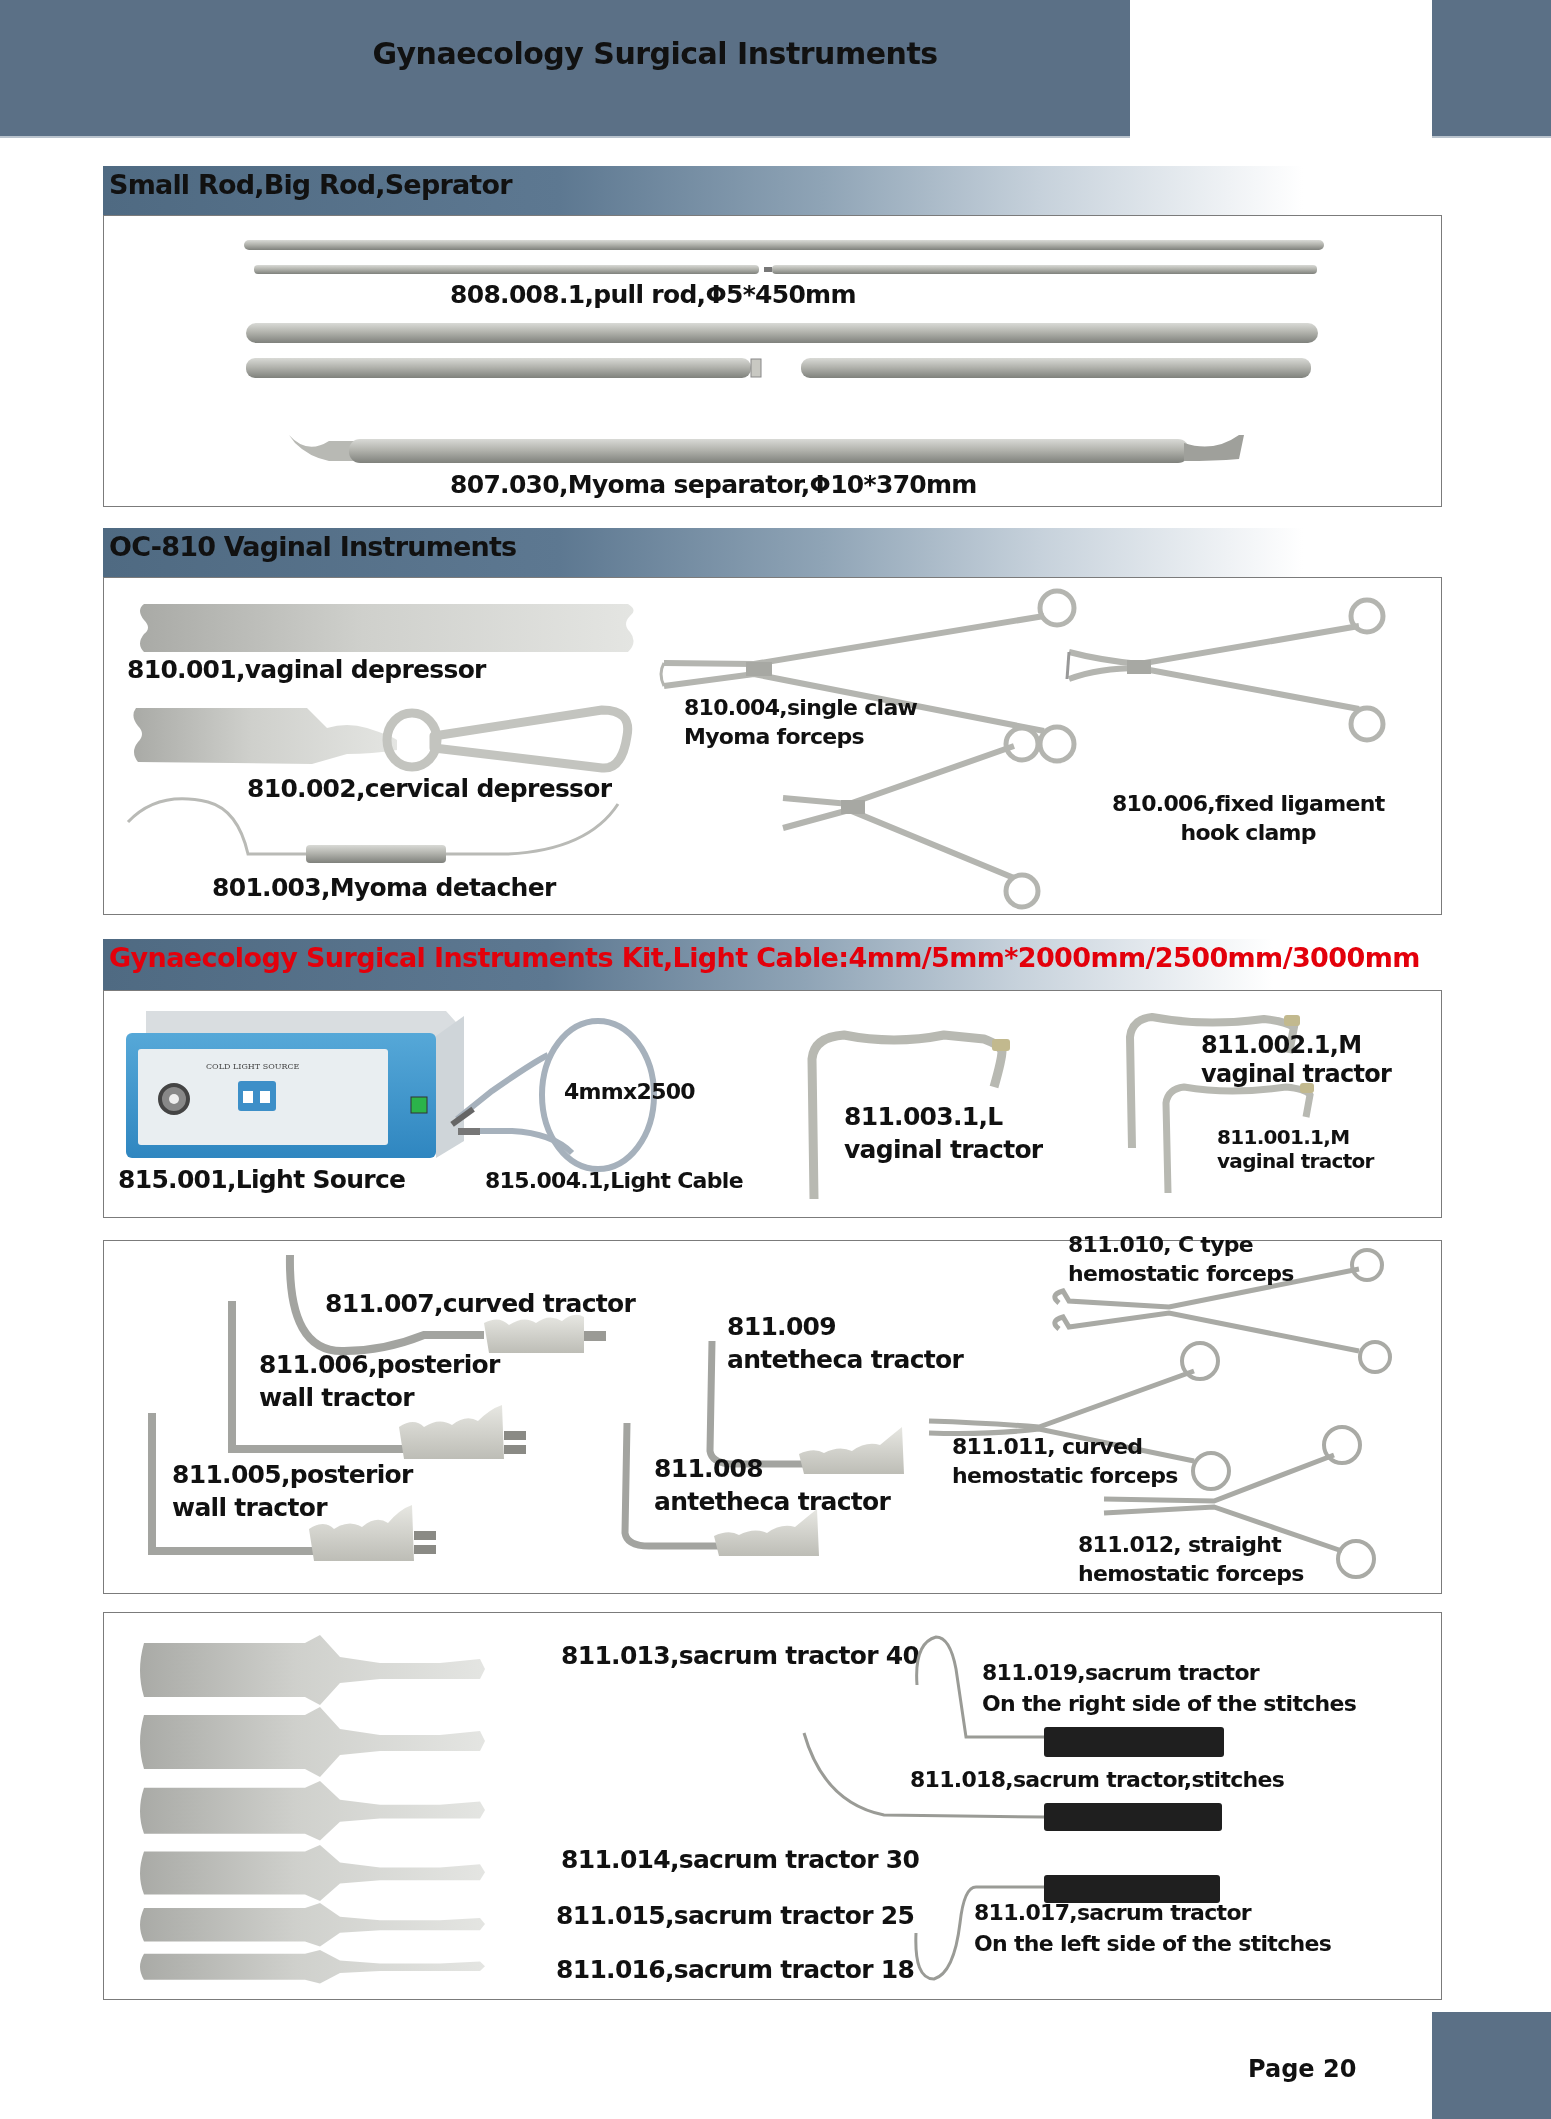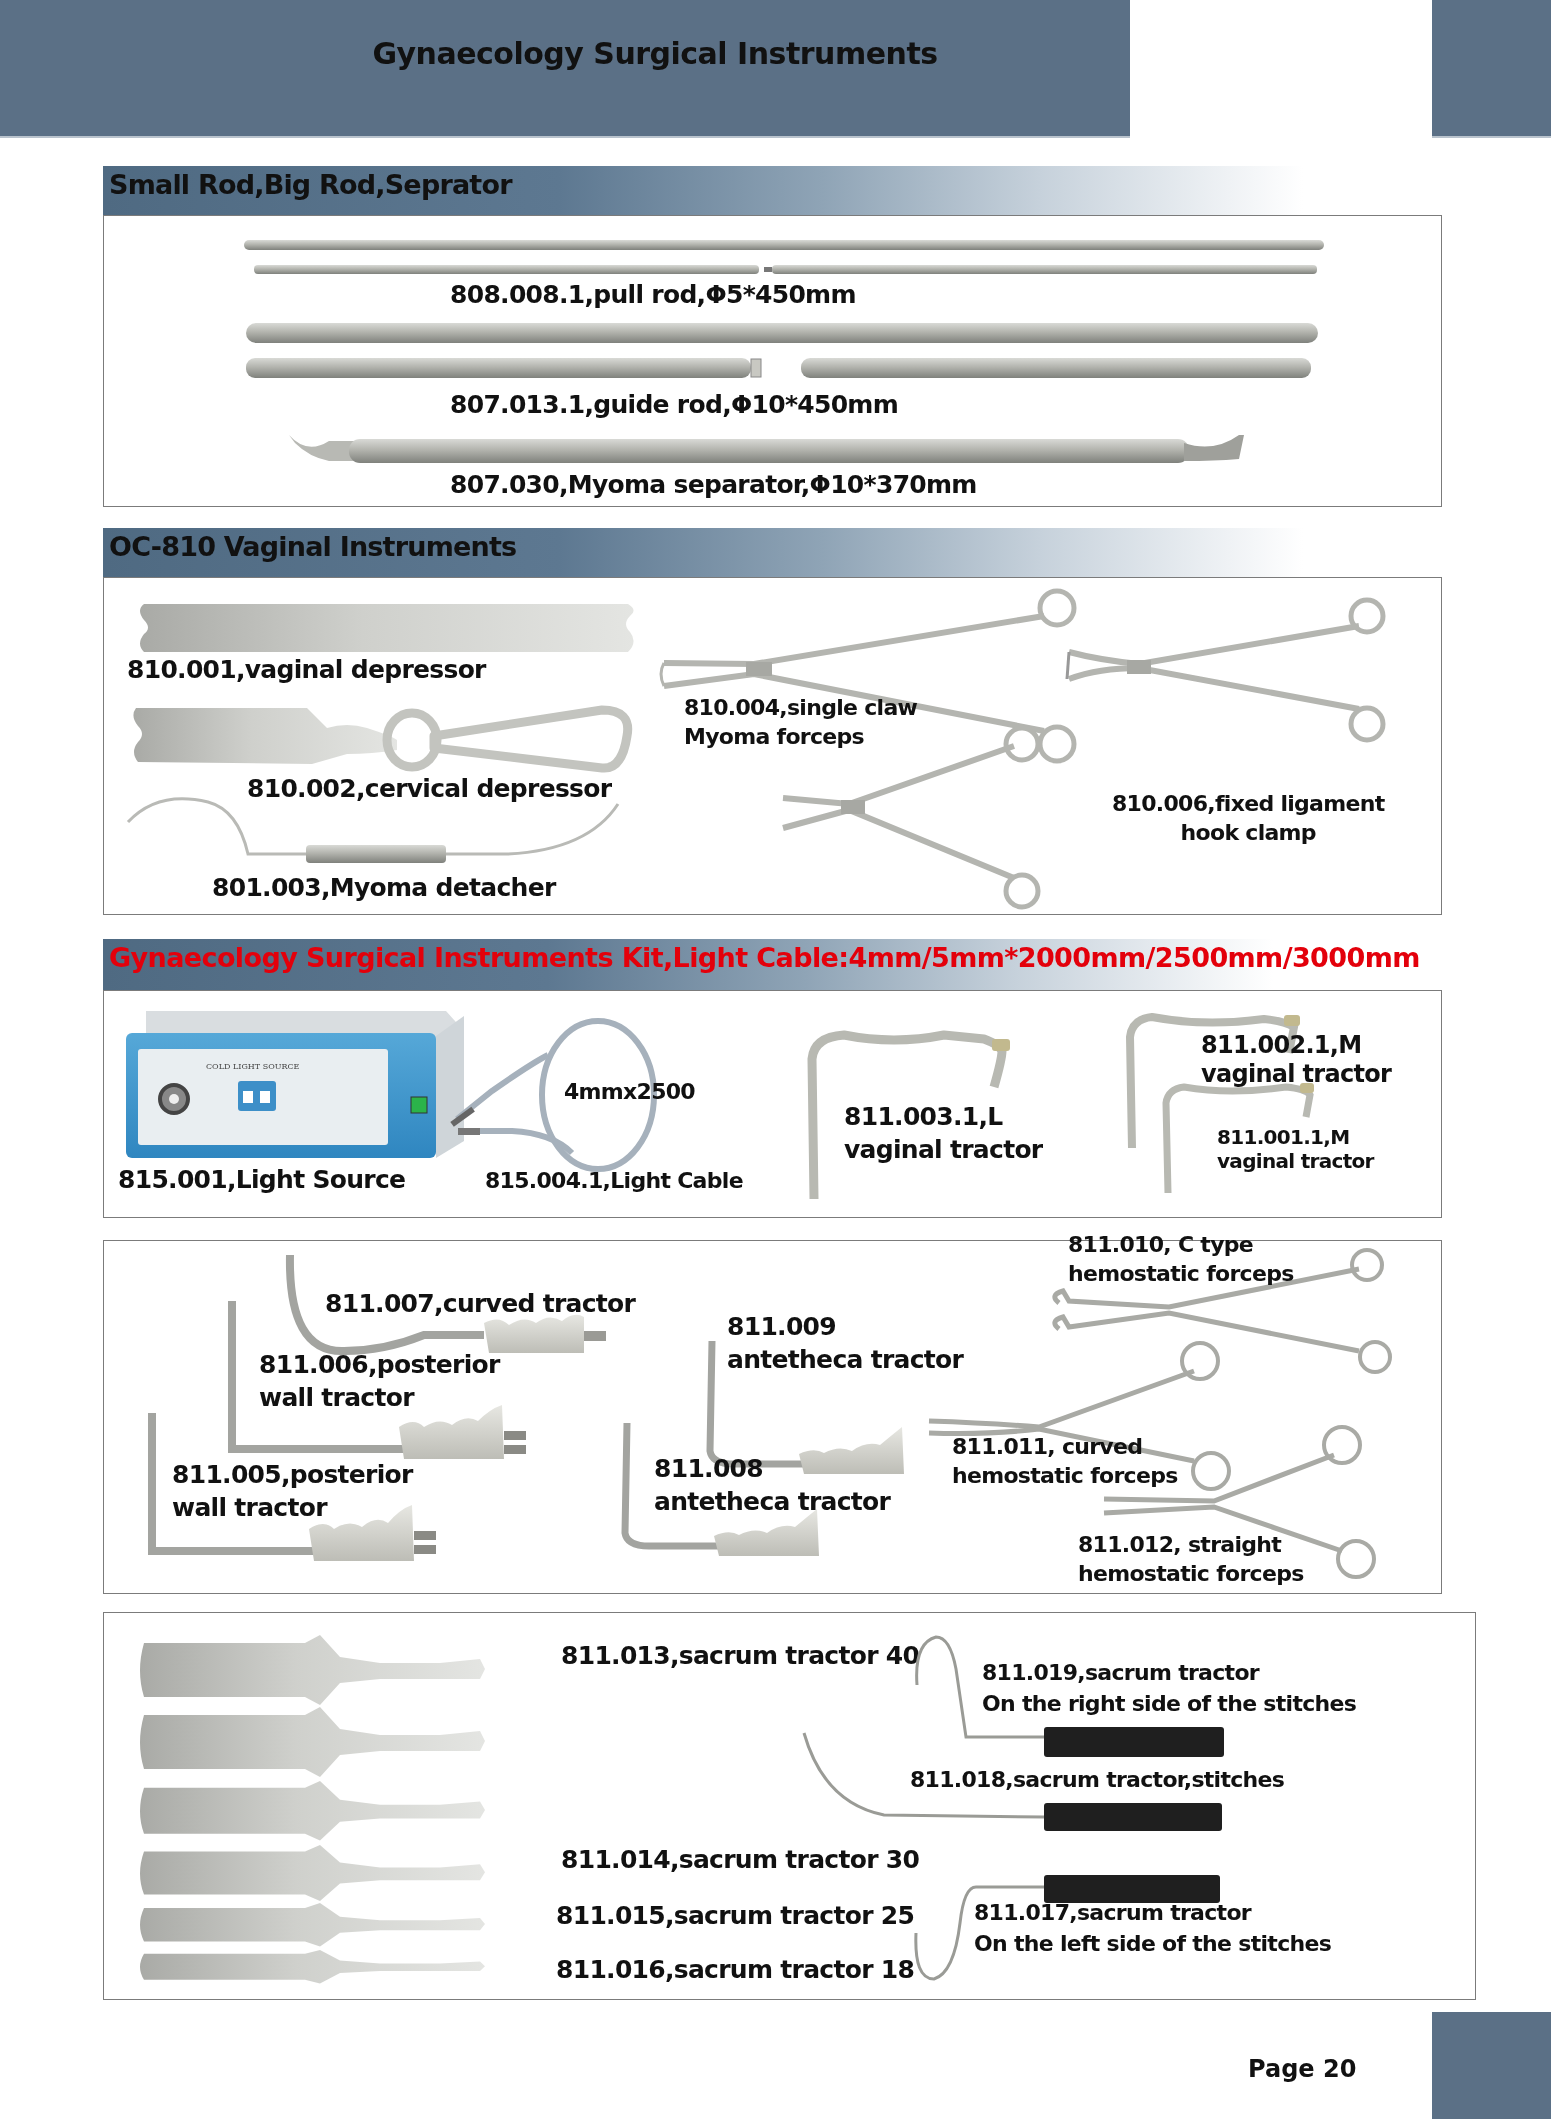--- a/index.html
+++ b/index.html
@@ -84,21 +84,20 @@
     <rect x="528" y="27" width="545" height="9" rx="4" fill="url(#steelH)"></rect>
   </svg>
   <span class="lbl" style="left:346px;top:62px">808.008.1,pull rod,Φ5*450mm</span>
 
   <svg class="inst" style="left:142px;top:105px" width="1180" height="65">
     <rect x="0" y="2" width="1072" height="20" rx="10" fill="url(#steelH)"></rect>
     <rect x="0" y="37" width="505" height="20" rx="9" fill="url(#steelH)"></rect>
     <rect x="505" y="38" width="10" height="18" fill="#c8c8c2" stroke="#888"></rect>
     <rect x="555" y="37" width="510" height="20" rx="9" fill="url(#steelH)"></rect>
   </svg>
-  <span class="lbl" style="left:346px;top:172px">807.013.1,guide rod,Φ10*450mm</span>
 
   <svg class="inst" style="left:185px;top:215px" width="1000" height="40">
     <path d="M0,4 Q18,24 40,10 L65,10 L65,30 L40,30 Q20,26 6,12 Z" fill="#b8b9b4"></path>
     <rect x="60" y="8" width="840" height="24" rx="11" fill="url(#steelH)"></rect>
     <path d="M895,12 Q925,22 950,4 L955,4 L950,28 Q925,30 895,30 Z" fill="#9fa09b"></path>
   </svg>
   <span class="lbl" style="left:346px;top:252px">807.030,Myoma separator,Φ10*370mm</span>
 </div>
 
 <div class="abs sec-bar" style="top:528px;width:1200px;">
@@ -294,21 +293,21 @@
     <path d="M0,82 L110,76 L238,120" fill="none" stroke="#a9aaa5" stroke-width="5"></path>
     <circle cx="238" cy="14" r="18" fill="none" stroke="#a9aaa5" stroke-width="4"></circle>
     <circle cx="252" cy="128" r="18" fill="none" stroke="#a9aaa5" stroke-width="4"></circle>
   </svg>
   <span class="lbl sm" style="left:974px;top:290px;line-height:1.3">
     <span>811.012, straight</span><br>
     <span>hemostatic forceps</span>
   </span>
 </div>
 
-<div class="abs box" style="top:1612px;height:386px;padding-left:34px;">
+<div class="abs box" style="top:1612px;height:386px;">
   <svg class="inst" style="left:36px;top:22px" width="420" height="350">
     <g>
       <path d="M4,8 L165,8 L180,0 L200,22 L240,28 L300,28 L340,24 L345,34 L340,44 L300,44 L240,44 L200,48 L180,70 L165,62 L4,62 Q-4,36 4,8 Z" fill="url(#steelFlat)"></path>
     </g>
     <g transform="translate(0,72)">
       <path d="M4,8 L165,8 L180,0 L200,22 L240,28 L300,28 L340,24 L345,34 L340,44 L300,44 L240,44 L200,48 L180,70 L165,62 L4,62 Q-4,36 4,8 Z" fill="url(#steelFlat)"></path>
     </g>
     <g transform="translate(0,146) scale(1,0.85)">
       <path d="M4,8 L165,8 L180,0 L200,22 L240,28 L300,28 L340,24 L345,34 L340,44 L300,44 L240,44 L200,48 L180,70 L165,62 L4,62 Q-4,36 4,8 Z" fill="url(#steelFlat)"></path>
     </g>

